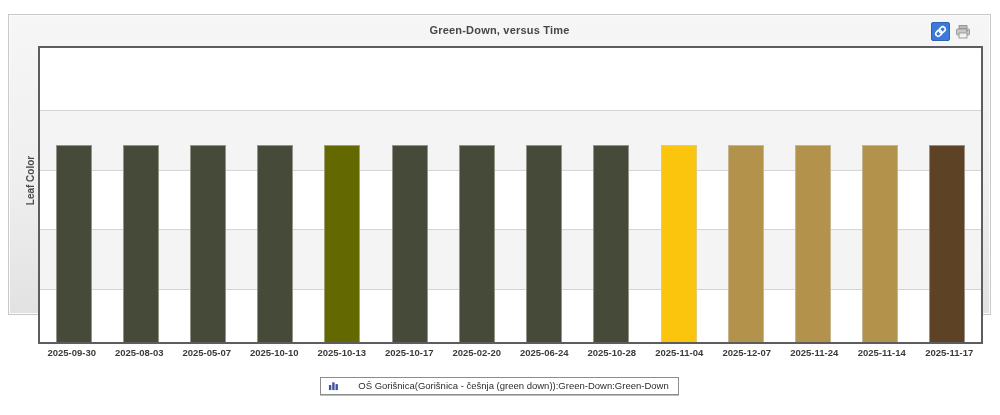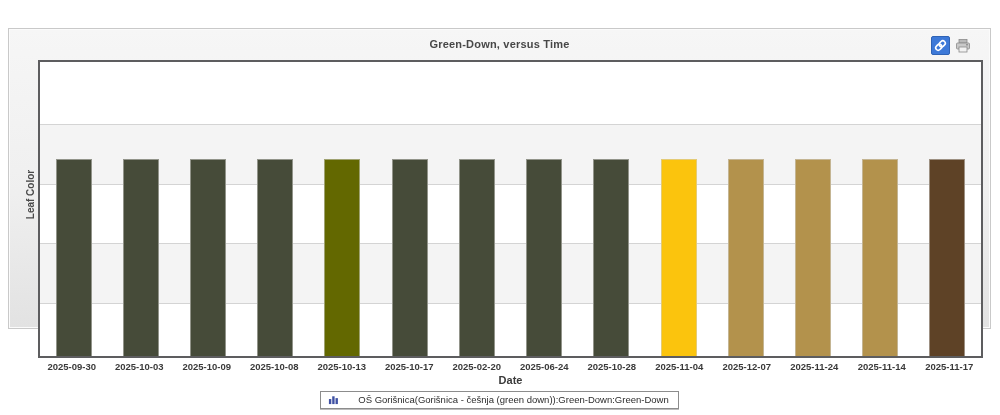--- a/index.html
+++ b/index.html
@@ -1,17 +1,17 @@
 <!DOCTYPE html>
 <html><head>
 <meta charset="utf-8">
 <style>
   html,body{margin:0;padding:0;background:#ffffff;width:1000px;height:415px;
     font-family:"Liberation Sans","DejaVu Sans",sans-serif;}
-  .panel{position:absolute;left:8px;top:28px;width:983px;height:301px;
+  .panel{position:absolute;left:8px;top:14px;width:983px;height:301px;
     background:linear-gradient(180deg,#f6f6f6 0%,#efefef 55%,#e2e2e2 100%);
     border:1px solid #c9c9c9;box-shadow:inset 0 0 0 1px #fbfbfb;box-sizing:border-box;}
   .title{position:absolute;left:0;top:9px;width:100%;text-align:center;
     font-size:11px;font-weight:bold;color:#474747;letter-spacing:.2px;}
   .toolbar{position:absolute;top:7px;right:18px;display:flex;align-items:center;gap:4px;}
   .btn{border:none;background:transparent;padding:0;margin:0;cursor:pointer;display:flex;
     align-items:center;justify-content:center;}
   .link-btn{width:19px;height:19px;background:#3d79d8;border:1px solid #2f63b5;border-radius:2px;}
   .print-btn{width:18px;height:18px;}
   .plot{position:absolute;left:29px;top:31px;width:941px;height:294px;
@@ -115,36 +115,35 @@
           <div class="bar" style="background: rgb(179, 146, 76); height: 67%;"></div>
         </div>
         <div class="slot">
           <div class="bar" style="background: rgb(94, 66, 38); height: 67%;"></div>
         </div>
       </div>
   </div>
 
   <div class="xticks" id="xticks">
       <div class="tick">2025-09-30</div>
-      <div class="tick">2025-10-03</div>
-      <div class="tick">2025-10-09</div>
-      <div class="tick">2025-10-08</div>
+      <div class="tick">2025-08-03</div>
+      <div class="tick">2025-05-07</div>
+      <div class="tick">2025-10-10</div>
       <div class="tick">2025-10-13</div>
       <div class="tick">2025-10-17</div>
       <div class="tick">2025-02-20</div>
       <div class="tick">2025-06-24</div>
       <div class="tick">2025-10-28</div>
       <div class="tick">2025-11-04</div>
       <div class="tick">2025-12-07</div>
       <div class="tick">2025-11-24</div>
       <div class="tick">2025-11-14</div>
       <div class="tick">2025-11-17</div>
     </div>
 
-  <div class="xlabel">Date</div>
 
   <div class="legend">
     <div class="legend-box">
       <span style="display:flex;">
         <svg width="11" height="11" viewBox="0 0 12 12">
           <rect x="1" y="5.5" width="2.6" height="5.5" fill="#3f51a3"></rect>
           <rect x="4.6" y="2.5" width="2.6" height="8.5" fill="#3f51a3"></rect>
           <rect x="8.2" y="4.5" width="2.6" height="6.5" fill="#3f51a3"></rect>
         </svg>
       </span>

